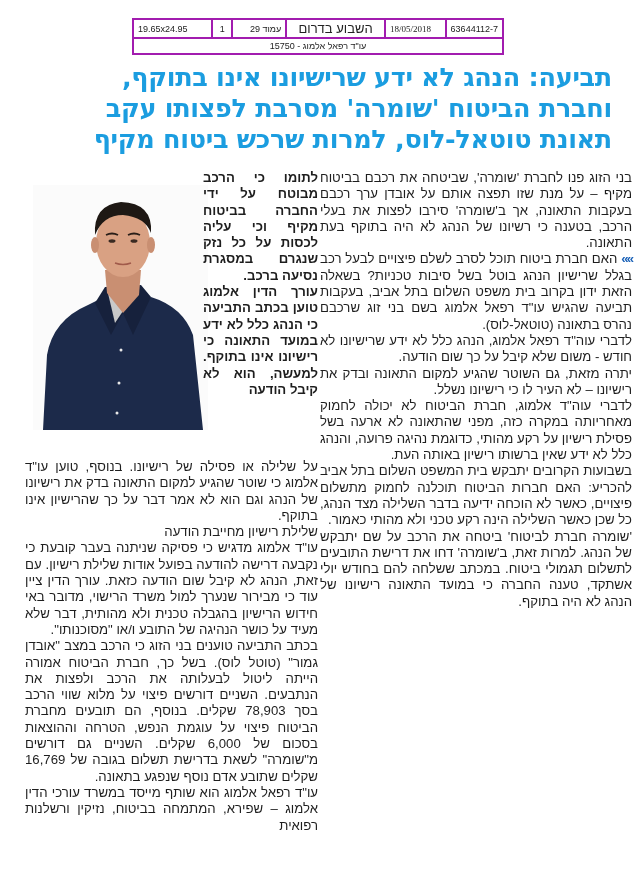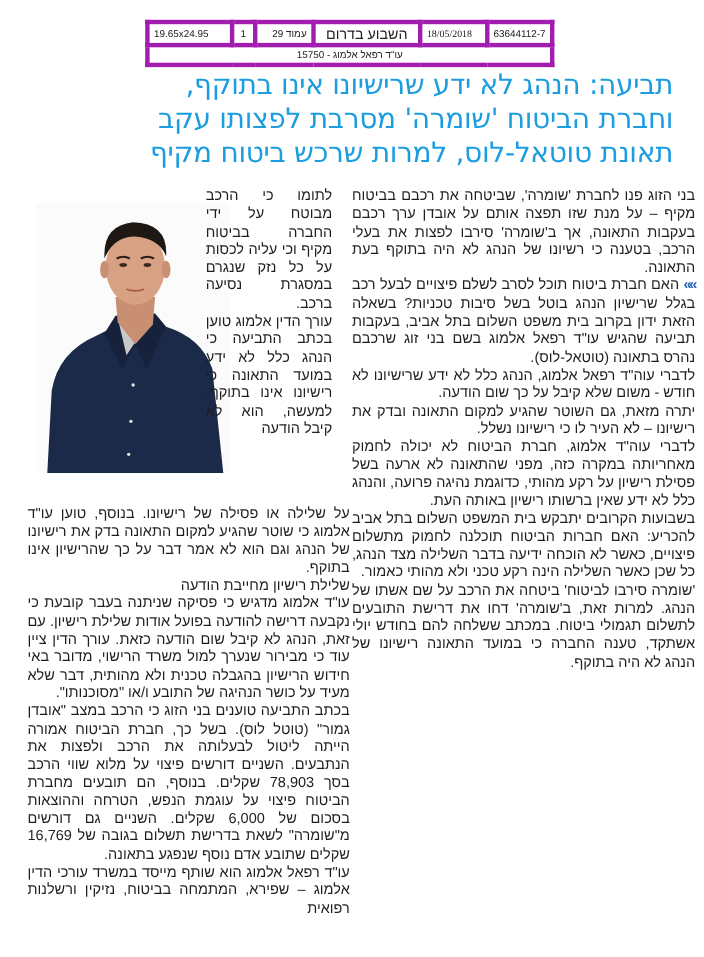--- a/index.html
+++ b/index.html
@@ -1,27 +1,27 @@
 <!DOCTYPE html>
 <html><head>
 <meta charset="utf-8">
 <style>
   html, body { margin:0; padding:0; background:#ffffff; }
   body { width:640px; height:870px; position:relative; overflow:hidden; font-family:"DejaVu Sans", sans-serif; color:#1a1a1a; }
   .meta-table { position:absolute; left:132px; top:18px; width:372px; border-collapse:collapse; font-family:"Liberation Sans", sans-serif; font-size:9px; color:#222; }
-  .meta-table td { border:4px solid #a21caf; padding:1px 4px; height:12px; white-space:nowrap; }
+  .meta-table td { border:2px solid #a21caf; padding:1px 4px; height:12px; white-space:nowrap; }
   .meta-table td.pub { font-size:13px; text-align:center; direction:rtl;margin-top:44px; }
   .meta-table td.center { text-align:center; direction:rtl; }
   .meta-table td.rtl { direction:rtl; text-align:right; }
-  .headline { position:absolute; left:30px; top:62px; width:582px; direction:rtl; text-align:right; color:#1b9de0; font-family:"DejaVu Sans", sans-serif; font-weight:normal; font-size:25.5px; line-height:31px; letter-spacing:-0.3px; }
+  .headline { position:absolute; left:30px; top:62px; width:582px; direction:rtl; text-align:right; color:#1b9de0; font-family:"DejaVu Sans", sans-serif; font-weight:bold; font-size:25.5px; line-height:31px; letter-spacing:-0.3px; }
   .headline div { white-space:nowrap; }
   .col { position:absolute; direction:rtl; text-align:justify; font-family:"Liberation Sans", sans-serif; font-size:13.2px; line-height:16.3px; color:#1e1e1e; }
   .col p { margin:0; }
   .col-right { left:320px; top:170px; width:312px; }
-  .col-left-narrow { left:187px; top:170px; width:115px; }
+  .col-left-narrow { left:203px; top:170px; width:115px;font-weight:bold; }
   .col-left-wide { left:25px; top:459px; width:293px; }
   .subhead { font-weight:normal; }
   .gap { height:15px; }
   .lead-mark { color:#1b62b8; font-weight:bold; letter-spacing:-2px; }
   .photo { position:absolute; left:33px; top:185px; width:175px; height:245px; overflow:hidden; background:#fafafa; }
 </style>
 </head>
 <body>
 
 <table class="meta-table">
@@ -46,21 +46,21 @@
   <div>תאונת טוטאל-לוס, למרות שרכש ביטוח מקיף</div>
 </div>
 
 <div class="col col-right">
   <p>בני הזוג פנו לחברת 'שומרה', שביטחה את רכבם בביטוח מקיף – על מנת שזו תפצה אותם על אובדן ערך רכבם בעקבות התאונה, אך ב'שומרה' סירבו לפצות את בעלי הרכב, בטענה כי רשיונו של הנהג לא היה בתוקף בעת התאונה.</p>
   <p><span class="lead-mark">»»</span> <span>האם חברת ביטוח תוכל לסרב לשלם פיצויים לבעל רכב בגלל שרישיון הנהג בוטל בשל סיבות טכניות? בשאלה הזאת ידון בקרוב בית משפט השלום בתל אביב, בעקבות תביעה שהגיש עו"ד רפאל אלמוג בשם בני זוג שרכבם נהרס בתאונה (טוטאל-לוס).</span></p>
   <p>לדברי עוה"ד רפאל אלמוג, הנהג כלל לא ידע שרישיונו לא חודש - משום שלא קיבל על כך שום הודעה.</p>
   <p>יתרה מזאת, גם השוטר שהגיע למקום התאונה ובדק את רישיונו – לא העיר לו כי רישיונו נשלל.</p>
   <p>לדברי עוה"ד אלמוג, חברת הביטוח לא יכולה לחמוק מאחריותה במקרה כזה, מפני שהתאונה לא ארעה בשל פסילת רישיון על רקע מהותי, כדוגמת נהיגה פרועה, והנהג כלל לא ידע שאין ברשותו רישיון באותה העת.</p>
   <p>בשבועות הקרובים יתבקש בית המשפט השלום בתל אביב להכריע: האם חברות הביטוח תוכלנה לחמוק מתשלום פיצויים, כאשר לא הוכחה ידיעה בדבר השלילה מצד הנהג, כל שכן כאשר השלילה הינה רקע טכני ולא מהותי כאמור.</p>
-  <p>'שומרה סירבו לביטוח' ביטחה את הרכב על שם אשתו של הנהג. למרות זאת, ב'שומרה' דחו את דרישת התובעים לתשלום תגמולי ביטוח. במכתב ששלחה להם בחודש יולי אשתקד, טענה החברה כי במועד התאונה רישיונו של הנהג לא היה בתוקף.</p>
+  <p>'שומרה חברת לביטוח' ביטחה את הרכב על שם יתבקש של הנהג. למרות זאת, ב'שומרה' דחו את דרישת התובעים לתשלום תגמולי ביטוח. במכתב ששלחה להם בחודש יולי אשתקד, טענה החברה כי במועד התאונה רישיונו של הנהג לא היה בתוקף.</p>
   <div class="gap"></div>
 </div>
 
 <div class="photo">
   <svg width="175" height="245" viewBox="0 0 175 245">
     <rect width="175" height="245" fill="#fbfbfb"></rect>
 
     <path d="M10 245 L14 170 Q20 135 55 120 L75 110 L95 125 L118 112 Q150 122 160 150 L170 245 Z" fill="#1c2a4a"></path>
 
     <path d="M62 118 L78 150 L90 128 L100 150 L118 112 L108 100 L72 102 Z" fill="#16213c"></path>

